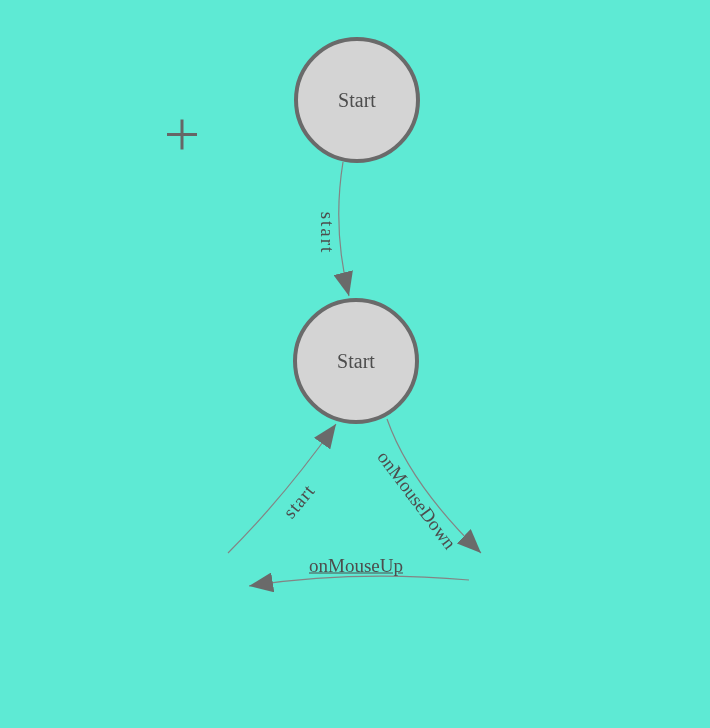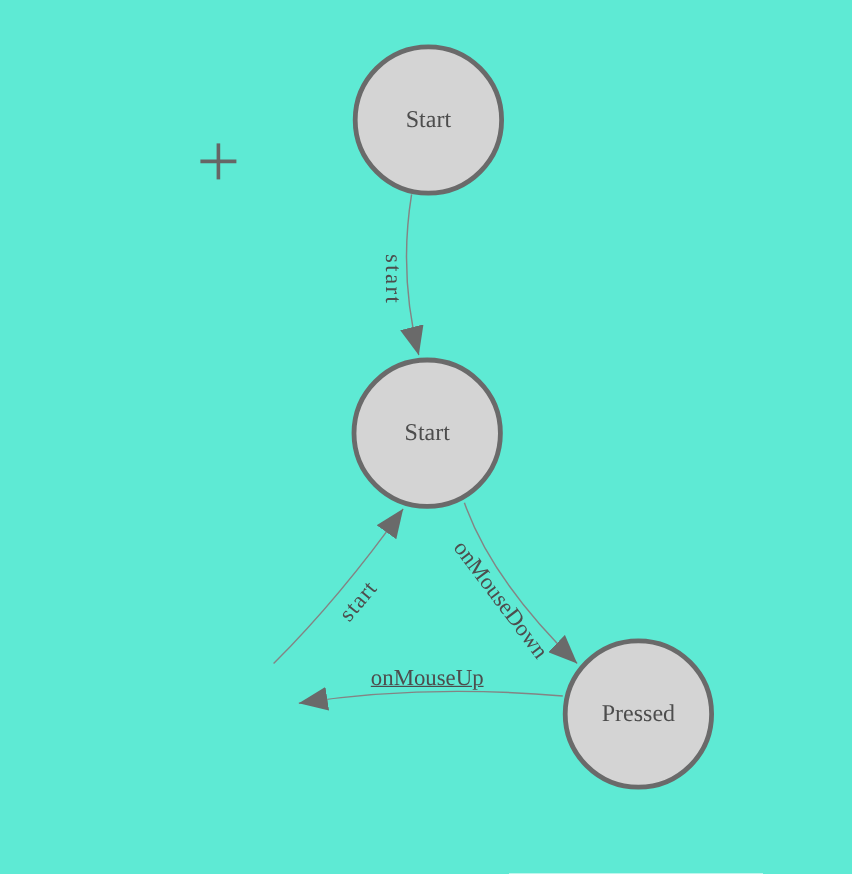--- a/index.html
+++ b/index.html
@@ -107,23 +107,20 @@
 
   <div class="node" id="node-start">
     <span>Start</span>
   </div>
 
   <div class="node" id="node-ready">
     <span>Start</span>
   </div>
 
 
-  <div class="node" id="node-pressed">
-    <span>Pressed</span>
-  </div>
 
   <div class="edge-label" id="edge-label-start-vert">start</div>
 
   <div class="edge-label" id="edge-label-start-diag">start</div>
 
   <div class="edge-label" id="edge-label-onmousedown">onMouseDown</div>
 
   <div class="edge-label" id="edge-label-onmouseup">onMouseUp</div>
 
 </div>

